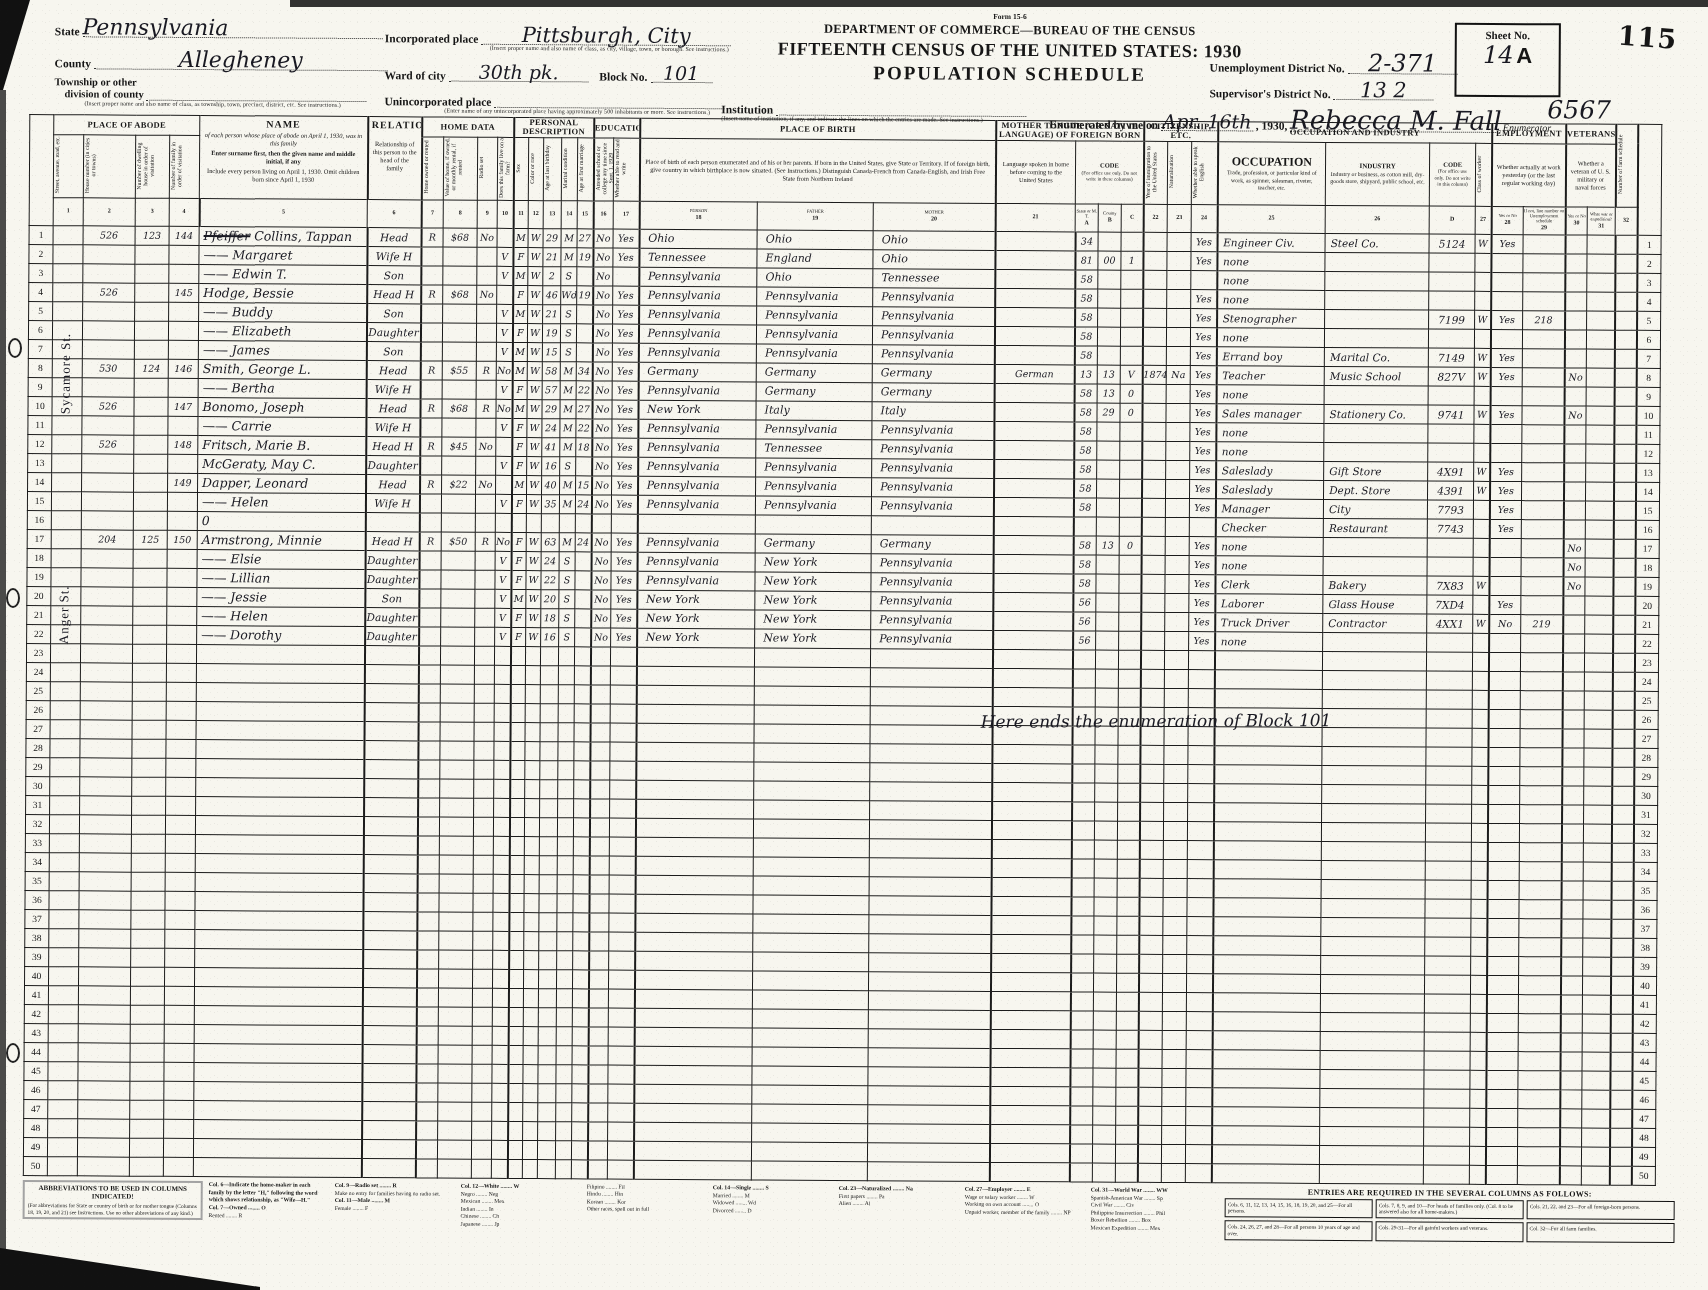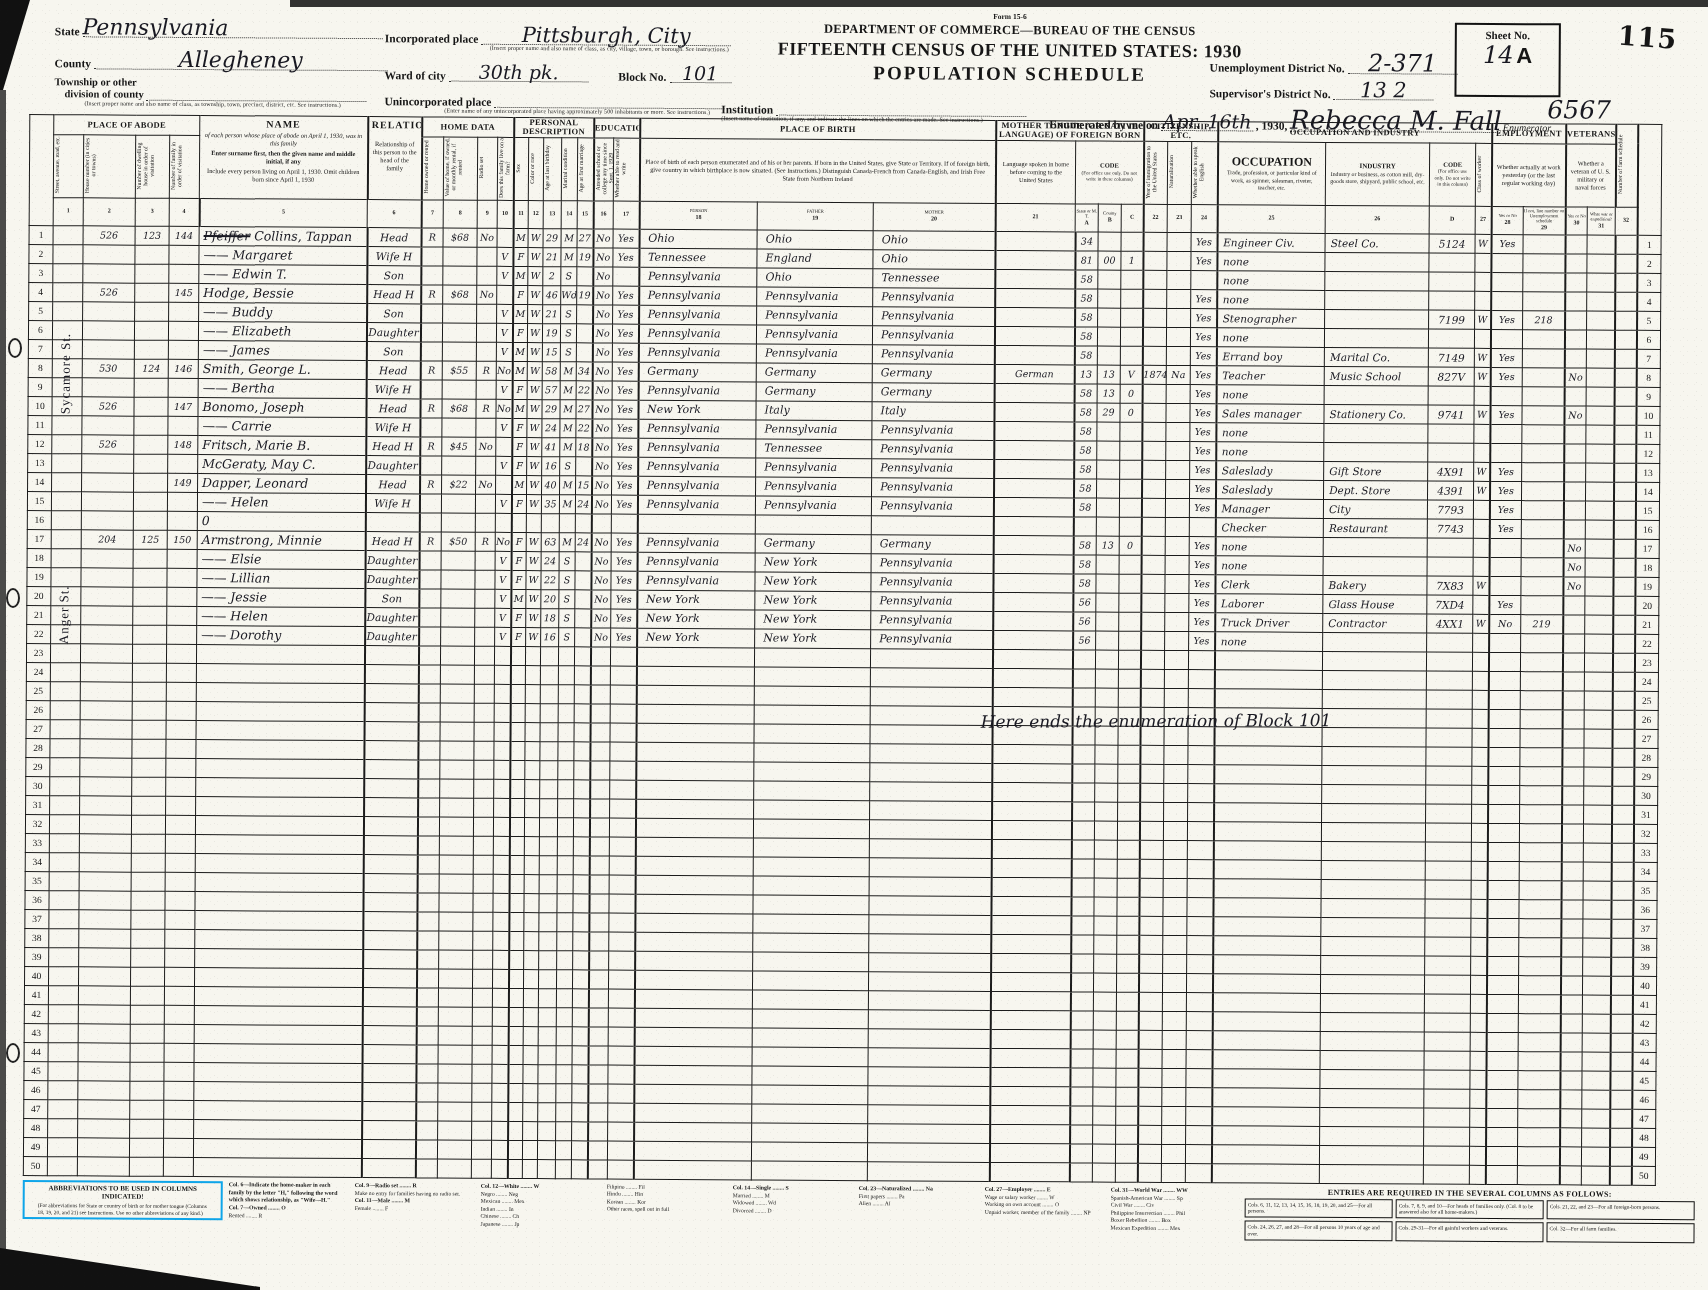--- a/index.html
+++ b/index.html
@@ -54,21 +54,21 @@
   s{text-decoration-thickness:2px}
 
   
   .street-label{position:absolute;writing-mode:vertical-rl;transform:rotate(180deg);font-size:13px;letter-spacing:1px;color:#1a1a24}
   .end-note{position:absolute;font-size:17px;color:#191922;white-space:nowrap}
   .artifact{position:absolute;background:#111}
   .punch{position:absolute;width:10px;height:16px;border:2px solid #222;border-radius:50%;background:transparent}
 
   
   .footer{display:flex;gap:6px;margin-top:4px;width:1640px;align-items:flex-start}
-  .abbr-box{border:2px solid #0ea5e9;padding:2px 13px;width:170px;flex:none}
+  .abbr-box{border:2px solid #a3a3a3;padding:2px 3px;width:170px;flex:none}
   .abbr-box .ft{font-size:7px;font-weight:bold;text-align:center;line-height:1.2}
   .abbr-box .fn{font-size:5.4px;line-height:1.2;margin-top:2px}
   .fcol{flex:none;font-size:5.6px;line-height:1.35;width:118px}
   .fcol b{font-size:5.8px}
   .entries{flex:none;width:470px;text-align:center}
   .entries .et{font-size:8px;font-weight:bold;letter-spacing:.3px;margin-bottom:2px}
   .entries .egrid{display:flex;flex-wrap:wrap;gap:3px;justify-content:center}
   .entries .ebox{border:1.5px solid #111;font-size:5.4px;line-height:1.25;padding:2px;width:148px;box-sizing:border-box;text-align:left}
 </style>
 </head>
@@ -105,21 +105,21 @@
       </div>
 
       <div class="fld" style="left:355px;top:20px">
         <span class="lbl">Incorporated place</span>
         <span class="dotline" style="width:250px;text-align:center"><span class="hw hw-big" style="font-size:21px">Pittsburgh, City</span></span>
         <div class="sublbl" style="padding-left:105px">(Insert proper name and also name of class, as city, village, town, or borough.   See instructions.)</div>
       </div>
       <div class="fld" style="left:355px;top:58px">
         <span class="lbl">Ward of city</span>
         <span class="dotline" style="width:140px;text-align:center"><span class="hw hw-big">30th pk.</span></span>
-        <span class="lbl" style="margin-left:27px">Block No.</span>
+        <span class="lbl" style="margin-left:8px">Block No.</span>
         <span class="dotline" style="width:62px;text-align:center"><span class="hw hw-big">101</span></span>
       </div>
       <div class="fld" style="left:355px;top:88px">
         <span class="lbl">Unincorporated place</span>
         <span class="dotline" style="width:230px">&nbsp;</span>
         <div class="sublbl" style="padding-left:60px">(Enter name of any unincorporated place having approximately 500 inhabitants or more.   See instructions.)</div>
       </div>
 
       <div class="titles">
         <div class="t-form">Form 15-6</div>

